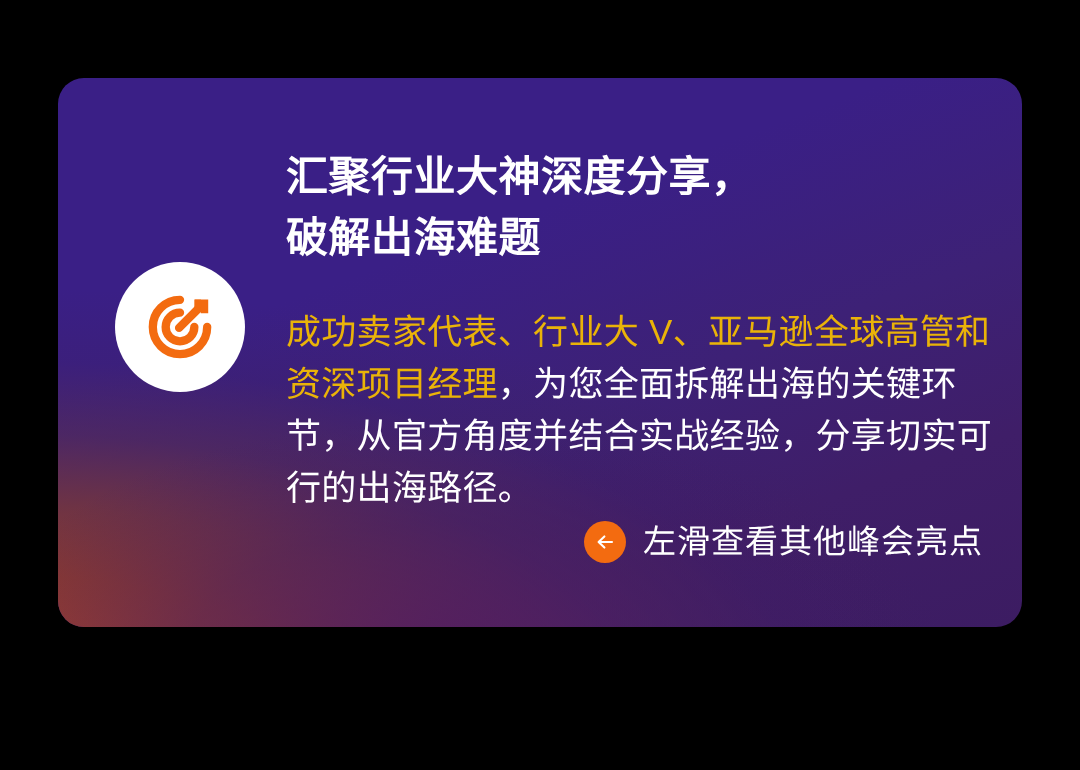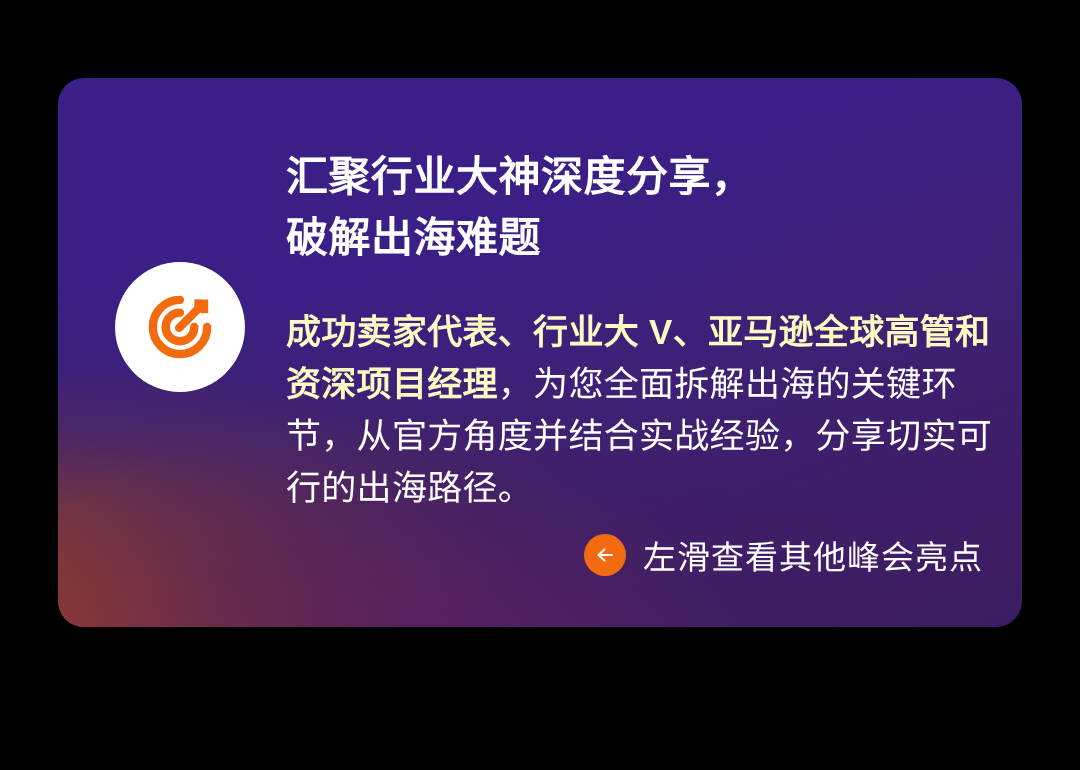--- a/index.html
+++ b/index.html
@@ -120,31 +120,31 @@
     left: 228px;
     top: 193px;
     width: 706px;
     color: #ffffff;
     font-size: 35px;
     font-weight: 500;
     line-height: 52px;
     letter-spacing: 0.3px;
   }
   .body-copy .hl {
-    color: #fef9c3;
-    font-weight: 700;
+    color: #eab308;
+    font-weight: 400;
   }
 
   
   .swipe-cta {
     position: absolute;
     right: 39px;
-    bottom: 48px;
+    bottom: 64px;
     display: flex;
-    align-items: center;
+    align-items: flex-end;
     gap: 17px;
   }
   .swipe-arrow-btn {
     width: 42px;
     height: 42px;
     border-radius: 50%;
     background: #f36b10;
     display: flex;
     align-items: center;
     justify-content: center;

